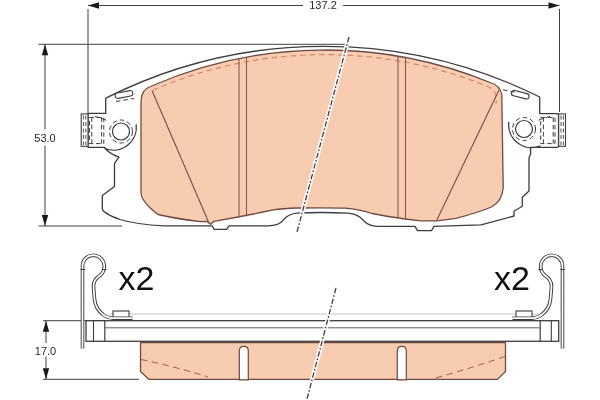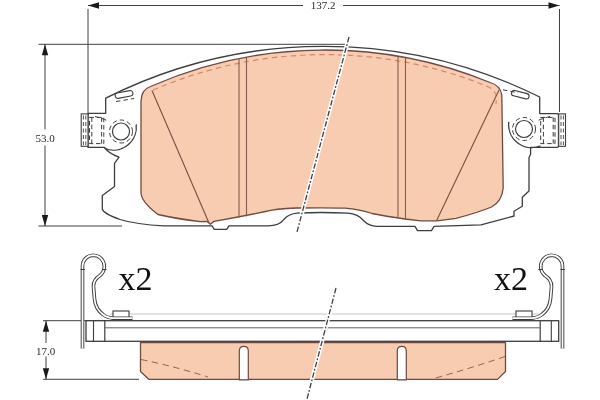--- a/index.html
+++ b/index.html
@@ -1,16 +1,16 @@
 <!DOCTYPE html>
 <html><head>
 <meta charset="utf-8">
 <style>
 html,body{margin:0;padding:0;background:#ffffff;}
-#page{width:600px;height:400px;position:relative;font-family:Liberation Serif, serif;}
+#page{width:600px;height:400px;position:relative;font-family:Liberation Sans, sans-serif;}
 svg{display:block;}
 </style>
 </head>
 <body>
 <div id="page">
 <svg width="600" height="400" viewBox="0 0 600 400">
 
 <rect x="0" y="0" width="600" height="400" fill="#ffffff"></rect>
 
 <g stroke="#404040" stroke-width="1" fill="none">

